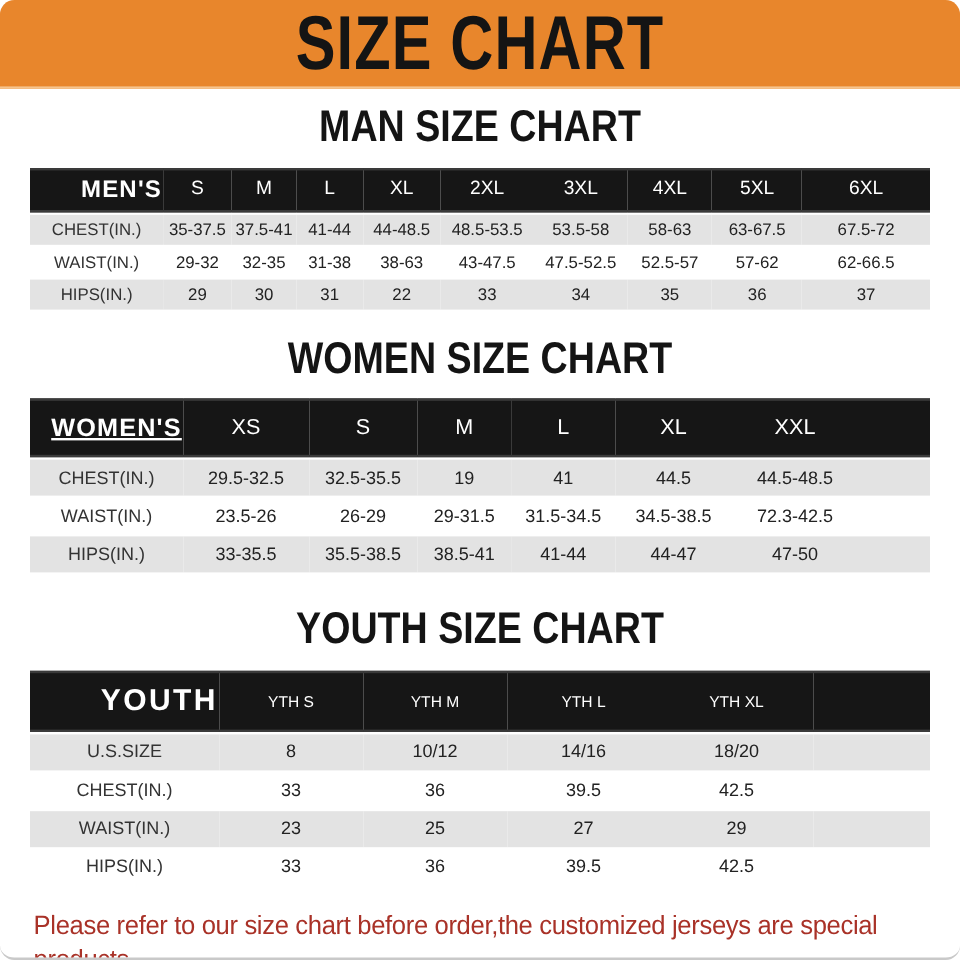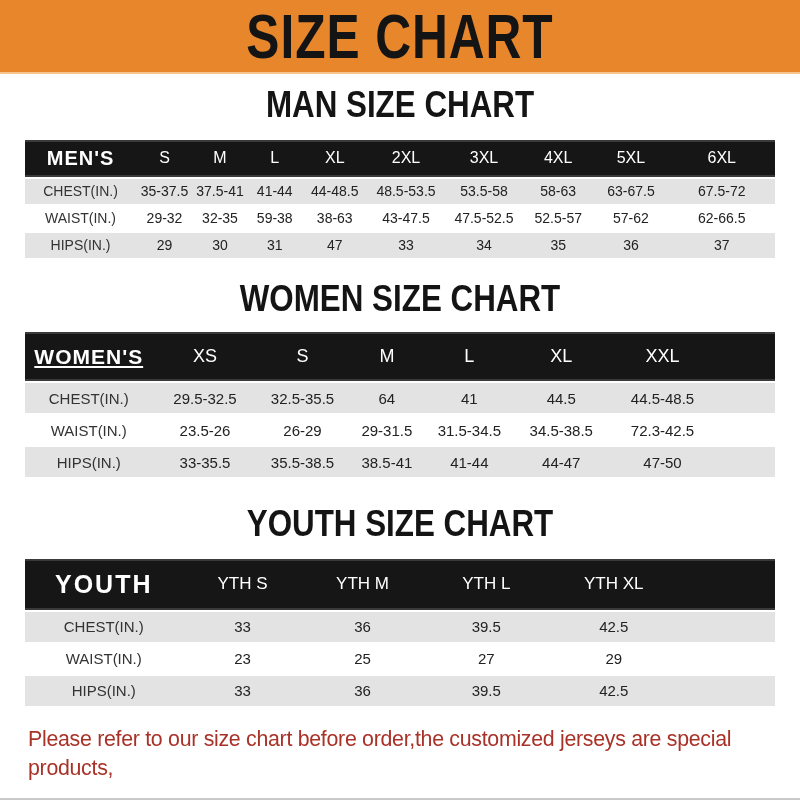--- a/index.html
+++ b/index.html
@@ -1,19 +1,19 @@
 <!DOCTYPE html>
 <html><head>
 <meta charset="utf-8">
 <style>
   html,body{margin:0;padding:0;background:#fff;}
   .page{
     width:800px;height:800px;overflow:hidden;position:relative;
     font-family:"Liberation Sans",sans-serif;background:#fff;
-    border-bottom:2px solid #c9c9c9;box-sizing:border-box;
+    border-bottom:2px solid #c9c9c9;box-sizing:border-box;border-radius:12px;
   }
   
   .banner{
     height:72px;background:#e8862c;display:flex;align-items:center;justify-content:center;
     border-bottom:2px solid #f6c48e;
   }
   .banner-title{
     color:#141414;font-size:54px;font-weight:bold;letter-spacing:1px;
     transform:scaleY(1.18) scaleX(0.92);line-height:1;
   }
@@ -29,37 +29,37 @@
   
   table.size-table{
     width:750px;margin:0 auto;table-layout:fixed;
     border-collapse:separate;border-spacing:0 2px;
   }
   table.size-table th{
     background:#161616;color:#fff;font-weight:normal;text-align:center;
     white-space:nowrap;overflow:hidden;
     border-top:2px solid #3a3a3a;border-bottom:2px solid #3a3a3a;
   }
-  table.size-table th.corner{font-weight:bold;text-align:center;}
+  table.size-table th.corner{font-weight:bold;text-align:right;}
   table.size-table td{
     text-align:center;color:#222;white-space:nowrap;overflow:hidden;
   }
   table.size-table td.row-label{color:#333;}
   table.size-table tbody tr:nth-child(odd) td{background:#e3e3e3;}
   table.size-table tbody tr:nth-child(even) td{background:#ffffff;}
   
   .table-men th{height:31px;font-size:16px;}
   .table-men th.corner{font-size:20px;letter-spacing:1px;}
   .table-men td{height:23px;font-size:14px;}
   
   .table-women th{height:43px;font-size:18px;}
   .table-women th.corner{font-size:21px;letter-spacing:1px;text-decoration:underline;}
   .table-women td{height:28px;font-size:15px;}
   
-  .table-youth th{height:45px;font-size:17px;}
+  .table-youth th{height:45px;font-size:13px;}
   .table-youth th.corner{font-size:25px;letter-spacing:2px;}
   .table-youth td{height:28px;font-size:15px;}
   
   .footer-note{
     margin:16px 0 0 28px;color:#a93228;
     font-size:22px;line-height:29px;letter-spacing:-0.3px;
     transform:scaleX(0.97);transform-origin:left top;
   }
 </style>
 </head>
@@ -109,34 +109,34 @@
           <td>48.5-53.5</td>
           <td>53.5-58</td>
           <td>58-63</td>
           <td>63-67.5</td>
           <td>67.5-72</td>
         </tr>
         <tr>
           <td class="row-label">WAIST(IN.)</td>
           <td>29-32</td>
           <td>32-35</td>
-          <td>59-38</td>
+          <td>31-38</td>
           <td>38-63</td>
           <td>43-47.5</td>
           <td>47.5-52.5</td>
           <td>52.5-57</td>
           <td>57-62</td>
           <td>62-66.5</td>
         </tr>
         <tr>
           <td class="row-label">HIPS(IN.)</td>
           <td>29</td>
           <td>30</td>
           <td>31</td>
-          <td>47</td>
+          <td>22</td>
           <td>33</td>
           <td>34</td>
           <td>35</td>
           <td>36</td>
           <td>37</td>
         </tr>
       </tbody>
   </table>
 
   <h2 class="section-title title-women">WOMEN SIZE CHART</h2>
@@ -161,21 +161,21 @@
           <th>XL</th>
           <th>XXL</th>
           <th></th>
         </tr>
       </thead>
     <tbody>
         <tr>
           <td class="row-label">CHEST(IN.)</td>
           <td>29.5-32.5</td>
           <td>32.5-35.5</td>
-          <td>64</td>
+          <td>19</td>
           <td>41</td>
           <td>44.5</td>
           <td>44.5-48.5</td>
           <td></td>
         </tr>
         <tr>
           <td class="row-label">WAIST(IN.)</td>
           <td>23.5-26</td>
           <td>26-29</td>
           <td>29-31.5</td>
@@ -212,20 +212,28 @@
           <th class="corner">YOUTH</th>
           <th>YTH S</th>
           <th>YTH M</th>
           <th>YTH L</th>
           <th>YTH XL</th>
           <th></th>
         </tr>
       </thead>
     <tbody>
         <tr>
+          <td class="row-label">U.S.SIZE</td>
+          <td>8</td>
+          <td>10/12</td>
+          <td>14/16</td>
+          <td>18/20</td>
+          <td></td>
+        </tr>
+        <tr>
           <td class="row-label">CHEST(IN.)</td>
           <td>33</td>
           <td>36</td>
           <td>39.5</td>
           <td>42.5</td>
           <td></td>
         </tr>
         <tr>
           <td class="row-label">WAIST(IN.)</td>
           <td>23</td>

